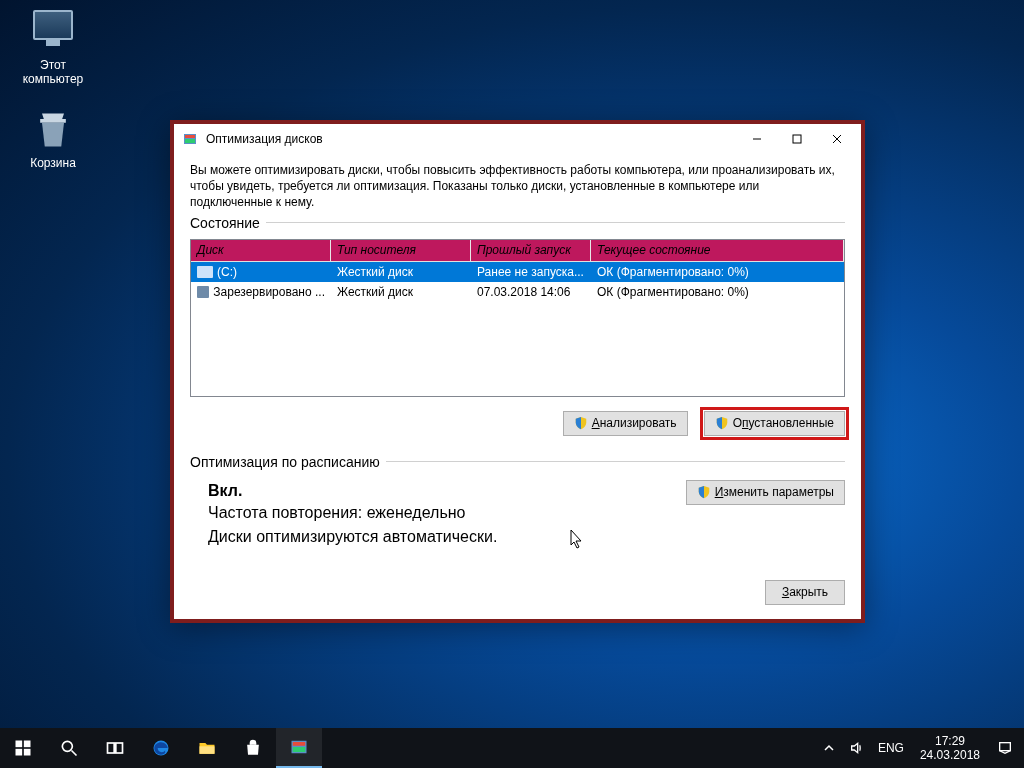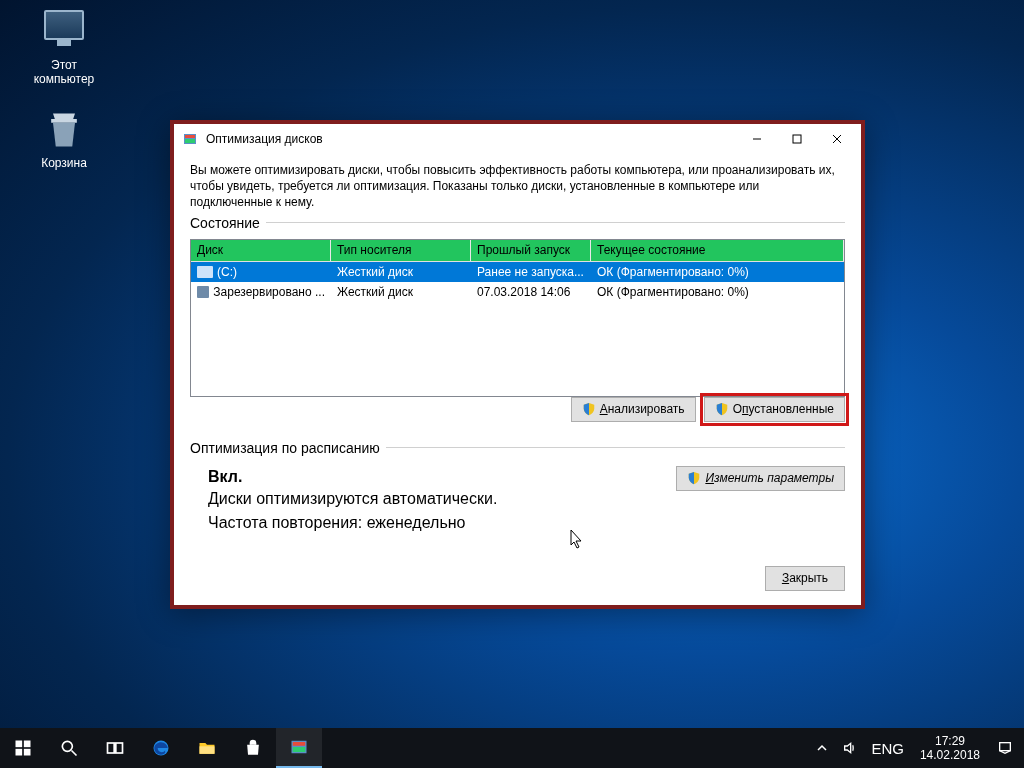--- a/index.html
+++ b/index.html
@@ -3,21 +3,21 @@
 <meta charset="utf-8">
 <style>
 * { box-sizing: border-box; margin: 0; padding: 0; font-family: "Segoe UI", Tahoma, sans-serif; font-size: 12px; }
 html, body { width: 1024px; height: 768px; overflow: hidden; }
 body {
   background: radial-gradient(ellipse at 70% 60%, #0a6dd0 0%, #064a9a 30%, #032650 70%, #01142f 100%);
   position: relative;
   color: #fff;
 }
 
-.desktop-icon { position: absolute; left: 26px; width: 76px; text-align: center; color: #fff; font-size: 11px; }
+.desktop-icon { position: absolute; left: 15px; width: 76px; text-align: center; color: #fff; font-size: 11px; }
 .desktop-icon .ic { width: 44px; height: 44px; margin: 0 auto 4px; }
 .pc-icon { background: linear-gradient(#3e5f7e,#1b3a5a); border: 2px solid #9bb5cc; border-radius: 2px; width:40px; height:30px; margin:0 auto; }
 .pc-stand { width: 14px; height: 6px; background:#9bb5cc; margin:0 auto; }
 
 .window {
   position: absolute;
   left: 170px; top: 120px;
   width: 695px;
   background: #fff;
   border: 4px solid #7f1d1d;
@@ -31,62 +31,62 @@
 .titlebar .tbtn { width:40px; height:28px; display:flex; align-items:center; justify-content:center; color:#000; }
 
 .body { padding: 8px 16px 14px; }
 .desc { font-size: 12px; line-height: 1.35; margin-bottom: 4px; }
 
 .section-line { display:flex; align-items:center; margin-bottom: 8px; }
 .section-line .lbl { font-size:14px; margin-right:6px; }
 .section-line .rule { flex:1; height:1px; background:#d0d0d0; }
 
 .gridbox { border:1px solid #828790; height: 158px; overflow:hidden; }
-.ghead { display:flex; height:22px; background:#22c55e; border-bottom:1px solid #e0e0e0; }
+.ghead { display:flex; height:22px; background:#be185d; border-bottom:1px solid #e0e0e0;font-style:italic; }
 .ghead div { padding:3px 6px; border-right:1px solid #e8e8e8; font-size:12px; }
 .col1 { width: 140px; }
 .col2 { width: 140px; }
 .col3 { width: 120px; }
 .col4 { flex: 1; }
 .grow { display:flex; height:20px; align-items:center; }
 .grow div { padding:2px 6px; font-size:12px; white-space:nowrap; overflow:hidden; text-overflow:ellipsis; }
 .grow .col1 { display:flex; align-items:center; gap:4px; }
 .grow.sel { background:#0078d7; color:#fff; }
 .diskic { width:16px; height:12px; background:#6e8aa8; border-radius:1px; display:inline-block; }
 .diskic.sel { background:#cde3fa; }
 
-.btnrow { display:flex; justify-content:flex-end; gap:8px; }
+.btnrow { display:flex; justify-content:flex-end; gap:16px; margin-top: 14px; }
 .winbtn { min-width: 118px; height:25px; padding: 0 10px; background:#e1e1e1; border:1px solid #adadad; display:flex; align-items:center; justify-content:center; gap:4px; font-size:12px; cursor:pointer; }
 .shield { width:14px; height:14px; display:inline-block; }
 .highlight { position:relative; }
 .highlight::after { content:""; position:absolute; inset:-5px; border:3px solid #d01818; pointer-events:none; }
 
 .sched-indent { padding-left: 18px; margin-top: 4px; }
 .sched-indent .bold { font-weight:600; margin-bottom:4px; }
 .sched-indent div { font-size:16px; margin-bottom:6px; }
 .sched-row { display:flex; }
 .sched-row .left { flex:1; }
-.sched-row .right { padding-top: 2px; font-style: italic; }
+.sched-row .right { padding-top: 2px; }
 
 .closerow { display:flex; justify-content:flex-end; margin-top: 28px; }
 .closerow .winbtn { min-width: 80px; }
 
 
 .cursor { position:absolute; left:570px; top:530px; width:14px; height:20px; pointer-events:none; }
 
 
 .taskbar { position:absolute; left:0; bottom:0; width:100%; height:40px; background:#101318; display:flex; align-items:center; color:#fff; }
 .tb-left { display:flex; align-items:center; height:100%; }
 .tb-item { width:46px; height:40px; display:flex; align-items:center; justify-content:center; }
 .tb-item svg { width:20px; height:20px; }
 .tb-item.active { border-bottom:2px solid #76b9ed; background:rgba(255,255,255,.08); }
 .tb-item.search { width:46px; }
 .tb-right { margin-left:auto; display:flex; align-items:center; height:100%; gap:2px; padding-right:4px; }
 .tb-ric { width:26px; height:40px; display:flex; align-items:center; justify-content:center; }
-.tb-lang { font-size:15px; padding:0 6px; }
+.tb-lang { font-size:12px; padding:0 6px; }
 .tb-clock { font-size:11px; text-align:center; line-height:1.2; padding:0 8px; }
 .tb-notif { width:30px; display:flex; align-items:center; justify-content:center; }
 
 u { text-decoration: underline; }
 </style>
 </head>
 <body>
 
 <div class="desktop-icon" style="top:10px">
   <div class="ic">
@@ -186,22 +186,22 @@
 
     <div style="height:18px"></div>
     <div class="section-line">
       <span class="lbl">Оптимизация по расписанию</span>
       <div class="rule"></div>
     </div>
 
     <div class="sched-row">
       <div class="left sched-indent">
         <div class="bold">Вкл.</div>
+        <div>Частота повторения: еженедельно</div>
         <div>Диски оптимизируются автоматически.</div>
-        <div>Частота повторения: еженедельно</div>
       </div>
       <div class="right">
         <div class="winbtn" style="min-width:140px">
           <svg class="shield" viewBox="0 0 16 16">
               <path d="M8 1l6 2v4c0 4-3 7-6 8-3-1-6-4-6-8V3l6-2z" fill="#f0c420"></path>
               <path d="M8 1v14c-3-1-6-4-6-8V3l6-2z" fill="#2a7fd4"></path>
             </svg>
           <span><u>И</u><span>зменить параметры</span></span>
         </div>
       </div>
@@ -277,21 +277,21 @@
       </div>
     <div class="tb-ric">
         <svg width="16" height="16" viewBox="0 0 24 24" fill="none" stroke="#fff" stroke-width="2">
           <path d="M4 9h4l5-4v14l-5-4H4z"></path>
           <path d="M16 8c1 1 1 7 0 8"></path>
         </svg>
       </div>
     <div class="tb-lang">ENG</div>
     <div class="tb-clock">
       <div>17:29</div>
-      <div>14.02.2018</div>
+      <div>24.03.2018</div>
     </div>
     <div class="tb-notif">
         <svg width="16" height="16" viewBox="0 0 24 24" fill="none" stroke="#fff" stroke-width="2">
           <rect x="4" y="4" width="16" height="12"></rect>
           <path d="M4 16l8 4 8-4"></path>
         </svg>
       </div>
   </div>
 </div>
 

